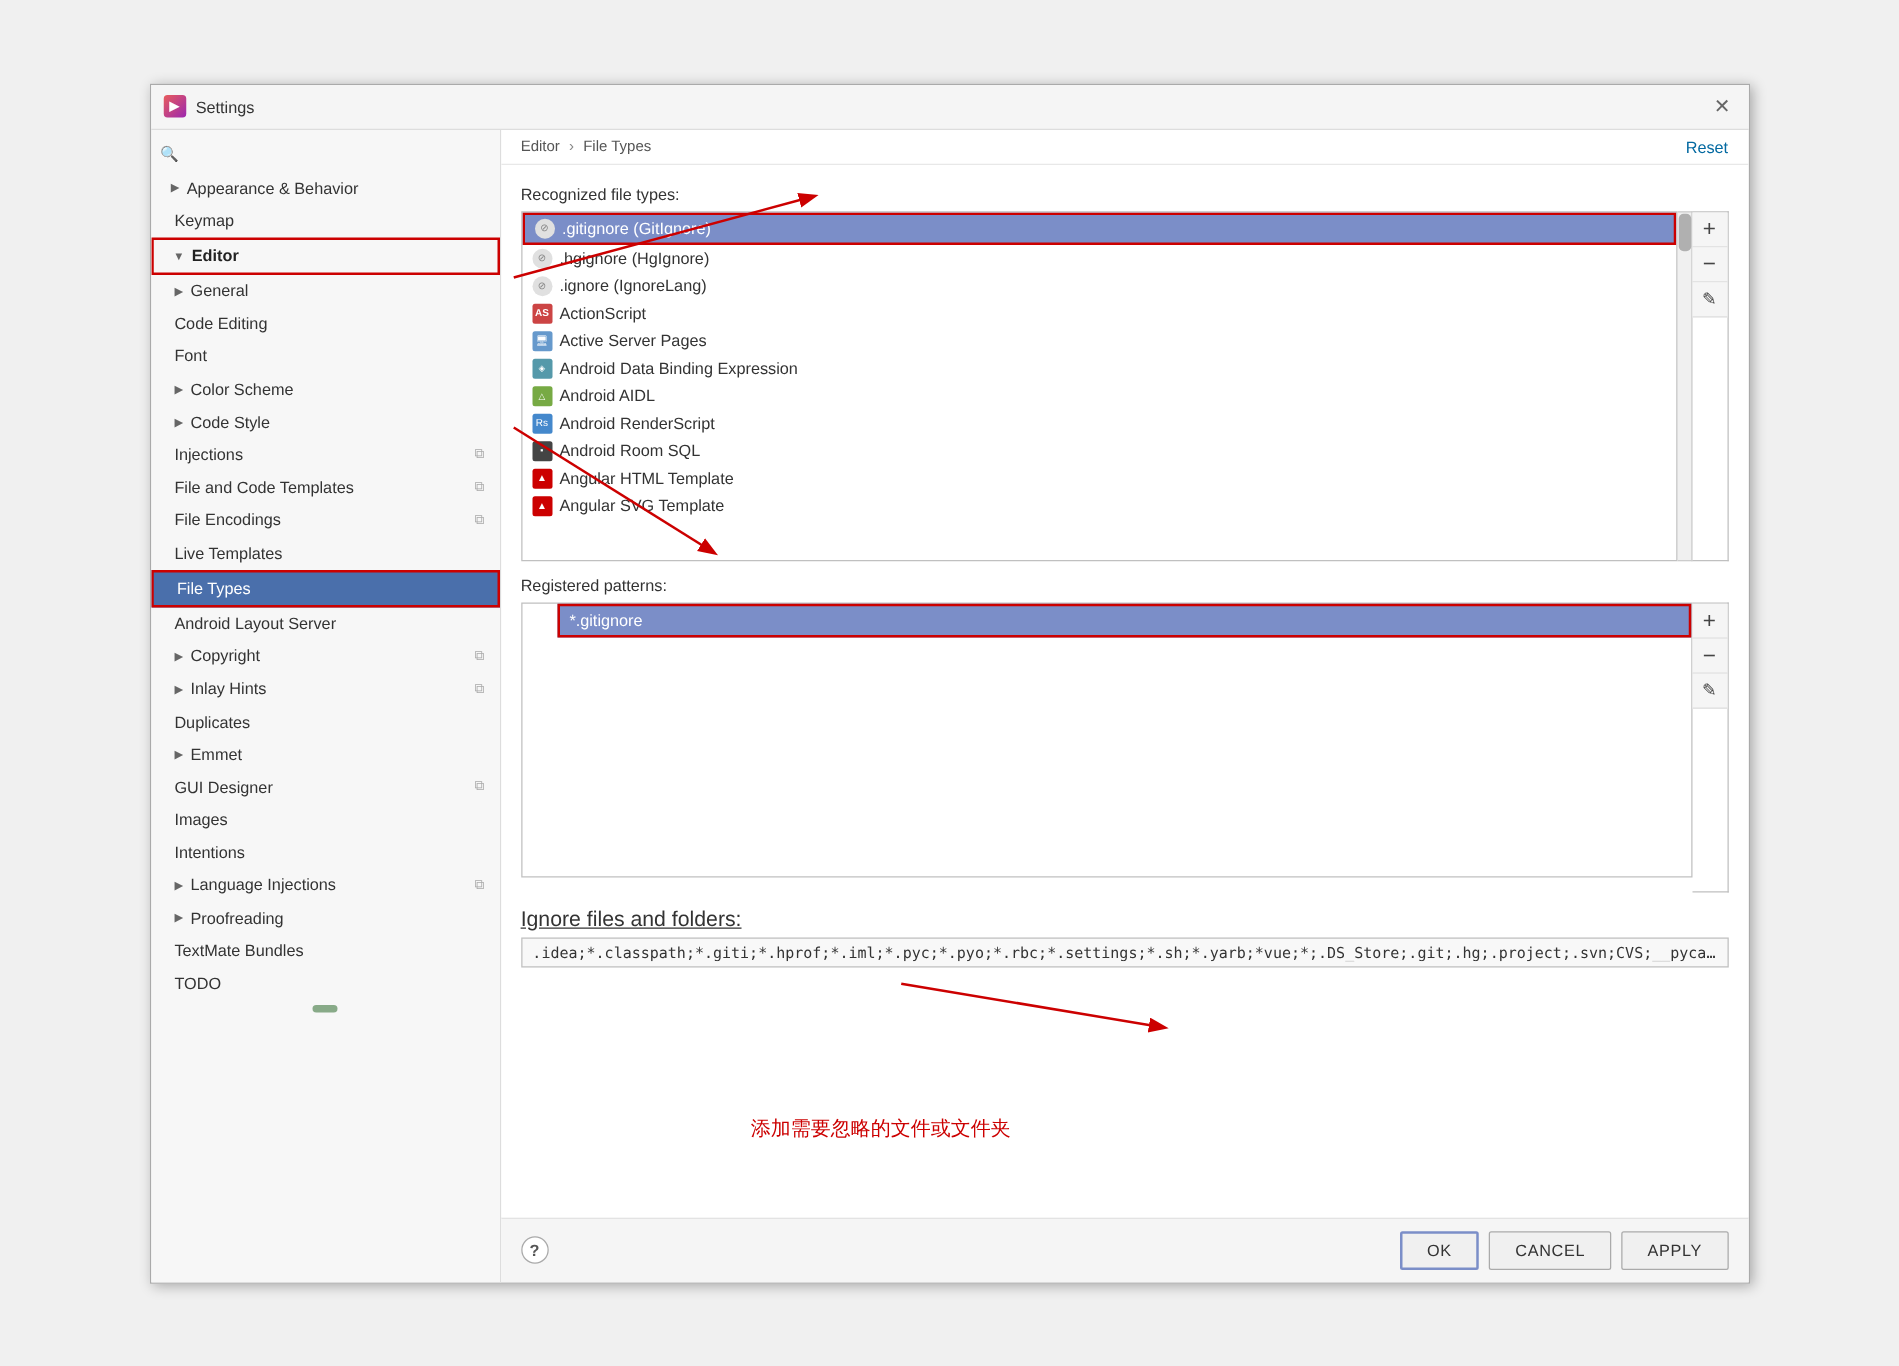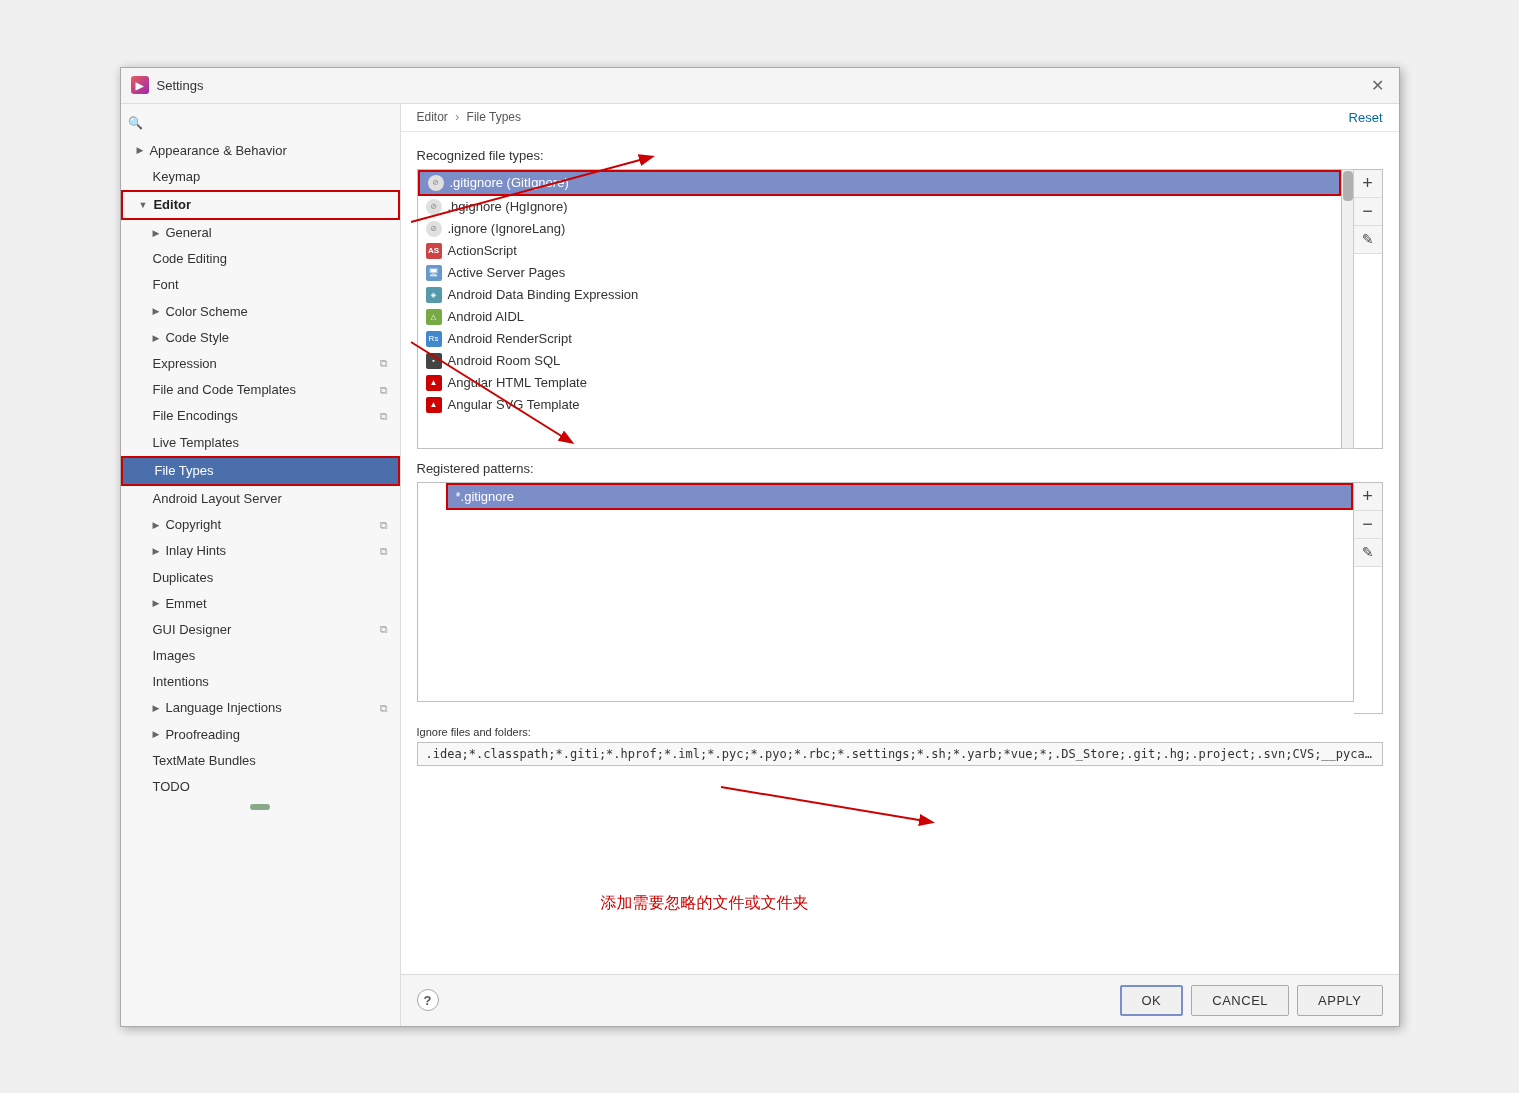--- a/index.html
+++ b/index.html
@@ -88,21 +88,21 @@
     }
     .sidebar-item.selected {
       background: #4a6fab;
       color: white;
     }
     .expand-arrow {
       font-size: 9px;
       margin-right: 2px;
       color: #666;
     }
-    .sidebar-indent-1 { padding-left: 32px; }
+    .sidebar-indent-1 { padding-left: 19px; }
     .sidebar-copy-icon {
       margin-left: auto;
       color: #aaa;
       font-size: 11px;
     }
     
     .main-panel {
       flex: 1;
       display: flex;
       flex-direction: column;
@@ -216,23 +216,24 @@
       margin-left: 28px;
     }
     .pattern-item.selected {
       background: #7b8ec8;
       color: white;
     }
     .ignore-section {
       margin-top: 8px;
     }
     .ignore-label {
-      font-size: 11px;
+      font-size: 17px;
       color: #333;
       margin-bottom: 4px;
+      text-decoration: underline;
     }
     .ignore-input {
       width: 100%;
       border: 1px solid #c0c0c0;
       padding: 4px 8px;
       font-size: 12px;
       color: #333;
       background: #f8f8f8;
       font-family: monospace;
       overflow: hidden;
@@ -329,21 +330,21 @@
         <span class="expand-arrow">▶</span>
         <span>Color Scheme</span>
       </div>
 
       <div class="sidebar-item sidebar-indent-1">
         <span class="expand-arrow">▶</span>
         <span>Code Style</span>
       </div>
 
       <div class="sidebar-item sidebar-indent-1">
-        <span>Expression</span>
+        <span>Injections</span>
         <span class="sidebar-copy-icon">⧉</span>
       </div>
 
       <div class="sidebar-item sidebar-indent-1">
         <span>File and Code Templates</span>
         <span class="sidebar-copy-icon">⧉</span>
       </div>
 
       <div class="sidebar-item sidebar-indent-1">
         <span>File Encodings</span>

